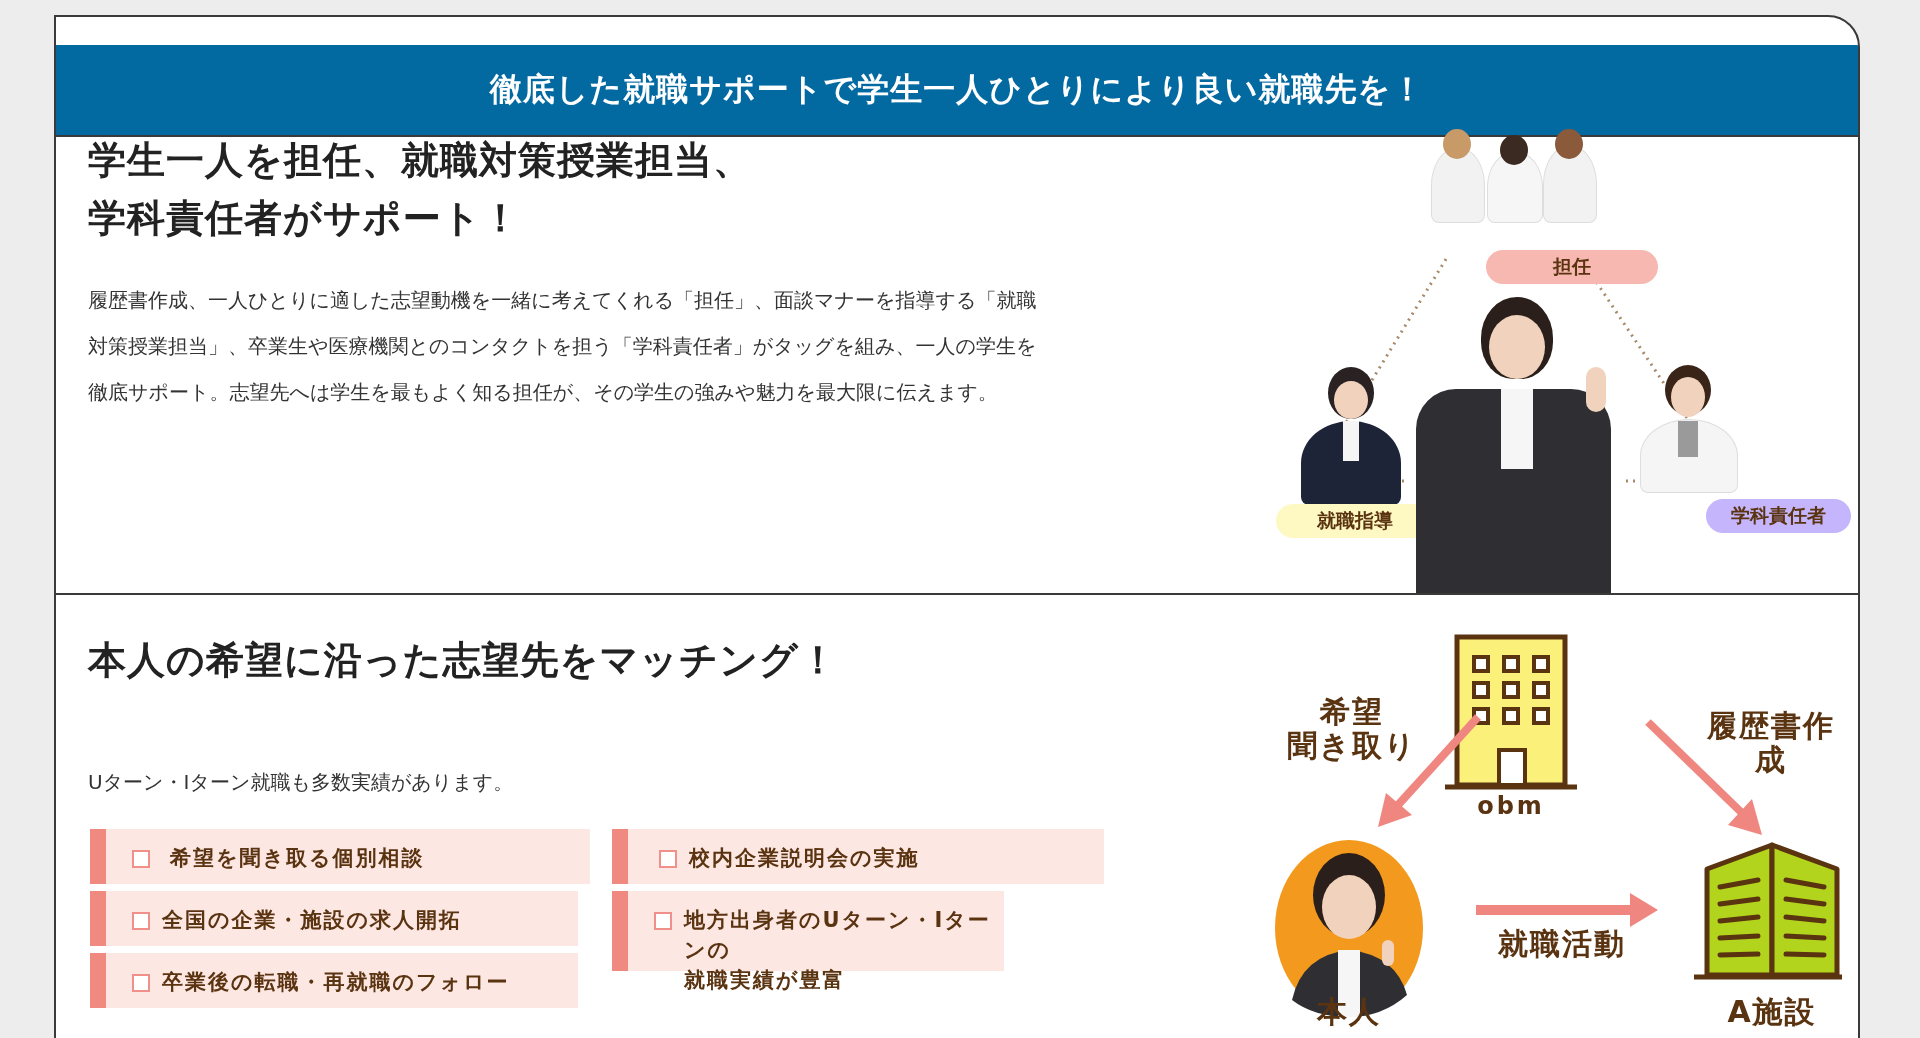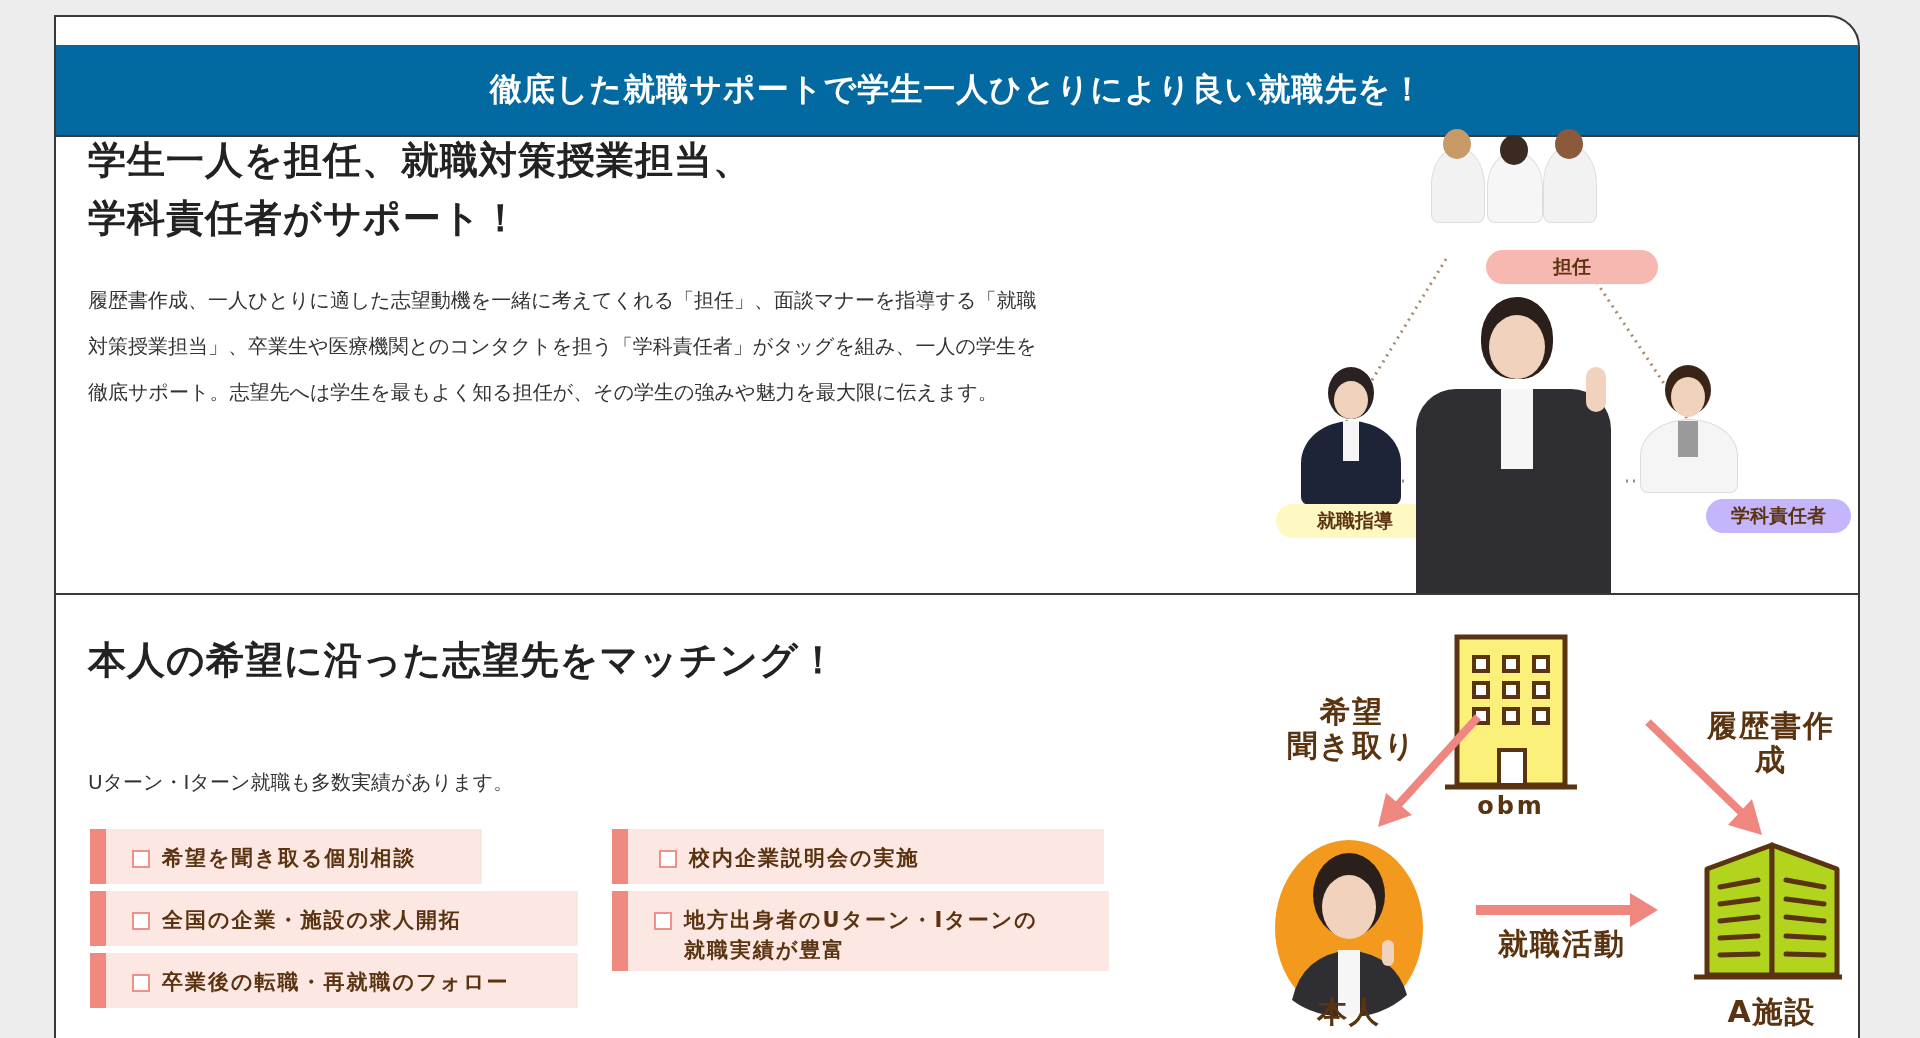--- a/index.html
+++ b/index.html
@@ -127,39 +127,39 @@
   </div>
 
   <div class="section sec2">
     <h2 class="h2" style="top:36px;">本人の希望に沿った志望先をマッチング！</h2>
     <p class="para" style="top:118px;">
       <br>
       <span>Uターン・Iターン就職も多数実績があります。</span>
     </p>
 
     <div>
-      <div class="item" style="left:34px; top:234px; width:392px; height:55px;">
+      <div class="item" style="left:34px; top:234px; width:500px; height:55px;gap:8px;">
         <span class="chk"></span>
         <span>希望を聞き取る個別相談</span>
       </div>
       <div class="item" style="left:34px; top:296px; width:488px; height:55px;">
         <span class="chk"></span>
         <span>全国の企業・施設の求人開拓</span>
       </div>
       <div class="item" style="left:34px; top:358px; width:488px; height:55px;">
         <span class="chk"></span>
         <span>卒業後の転職・再就職のフォロー</span>
       </div>
     </div>
     <div>
       <div class="item" style="left:556px; top:234px; width:492px; height:55px;padding-left:31px;">
         <span class="chk"></span>
         <span>校内企業説明会の実施</span>
       </div>
-      <div class="item" style="left:556px; top:296px; width:497px; height:80px;">
+      <div class="item" style="left:556px; top:296px; width:392px; height:80px;">
         <span class="chk"></span>
         <span>
           <span>地方出身者のUターン・Iターンの</span><br>
           <span>就職実績が豊富</span>
         </span>
       </div>
     </div>
 
     <div style="position:absolute; left:1146px; top:0; width:640px; height:480px;">
       <svg width="640" height="480" style="position:absolute; left:0; top:0;">

